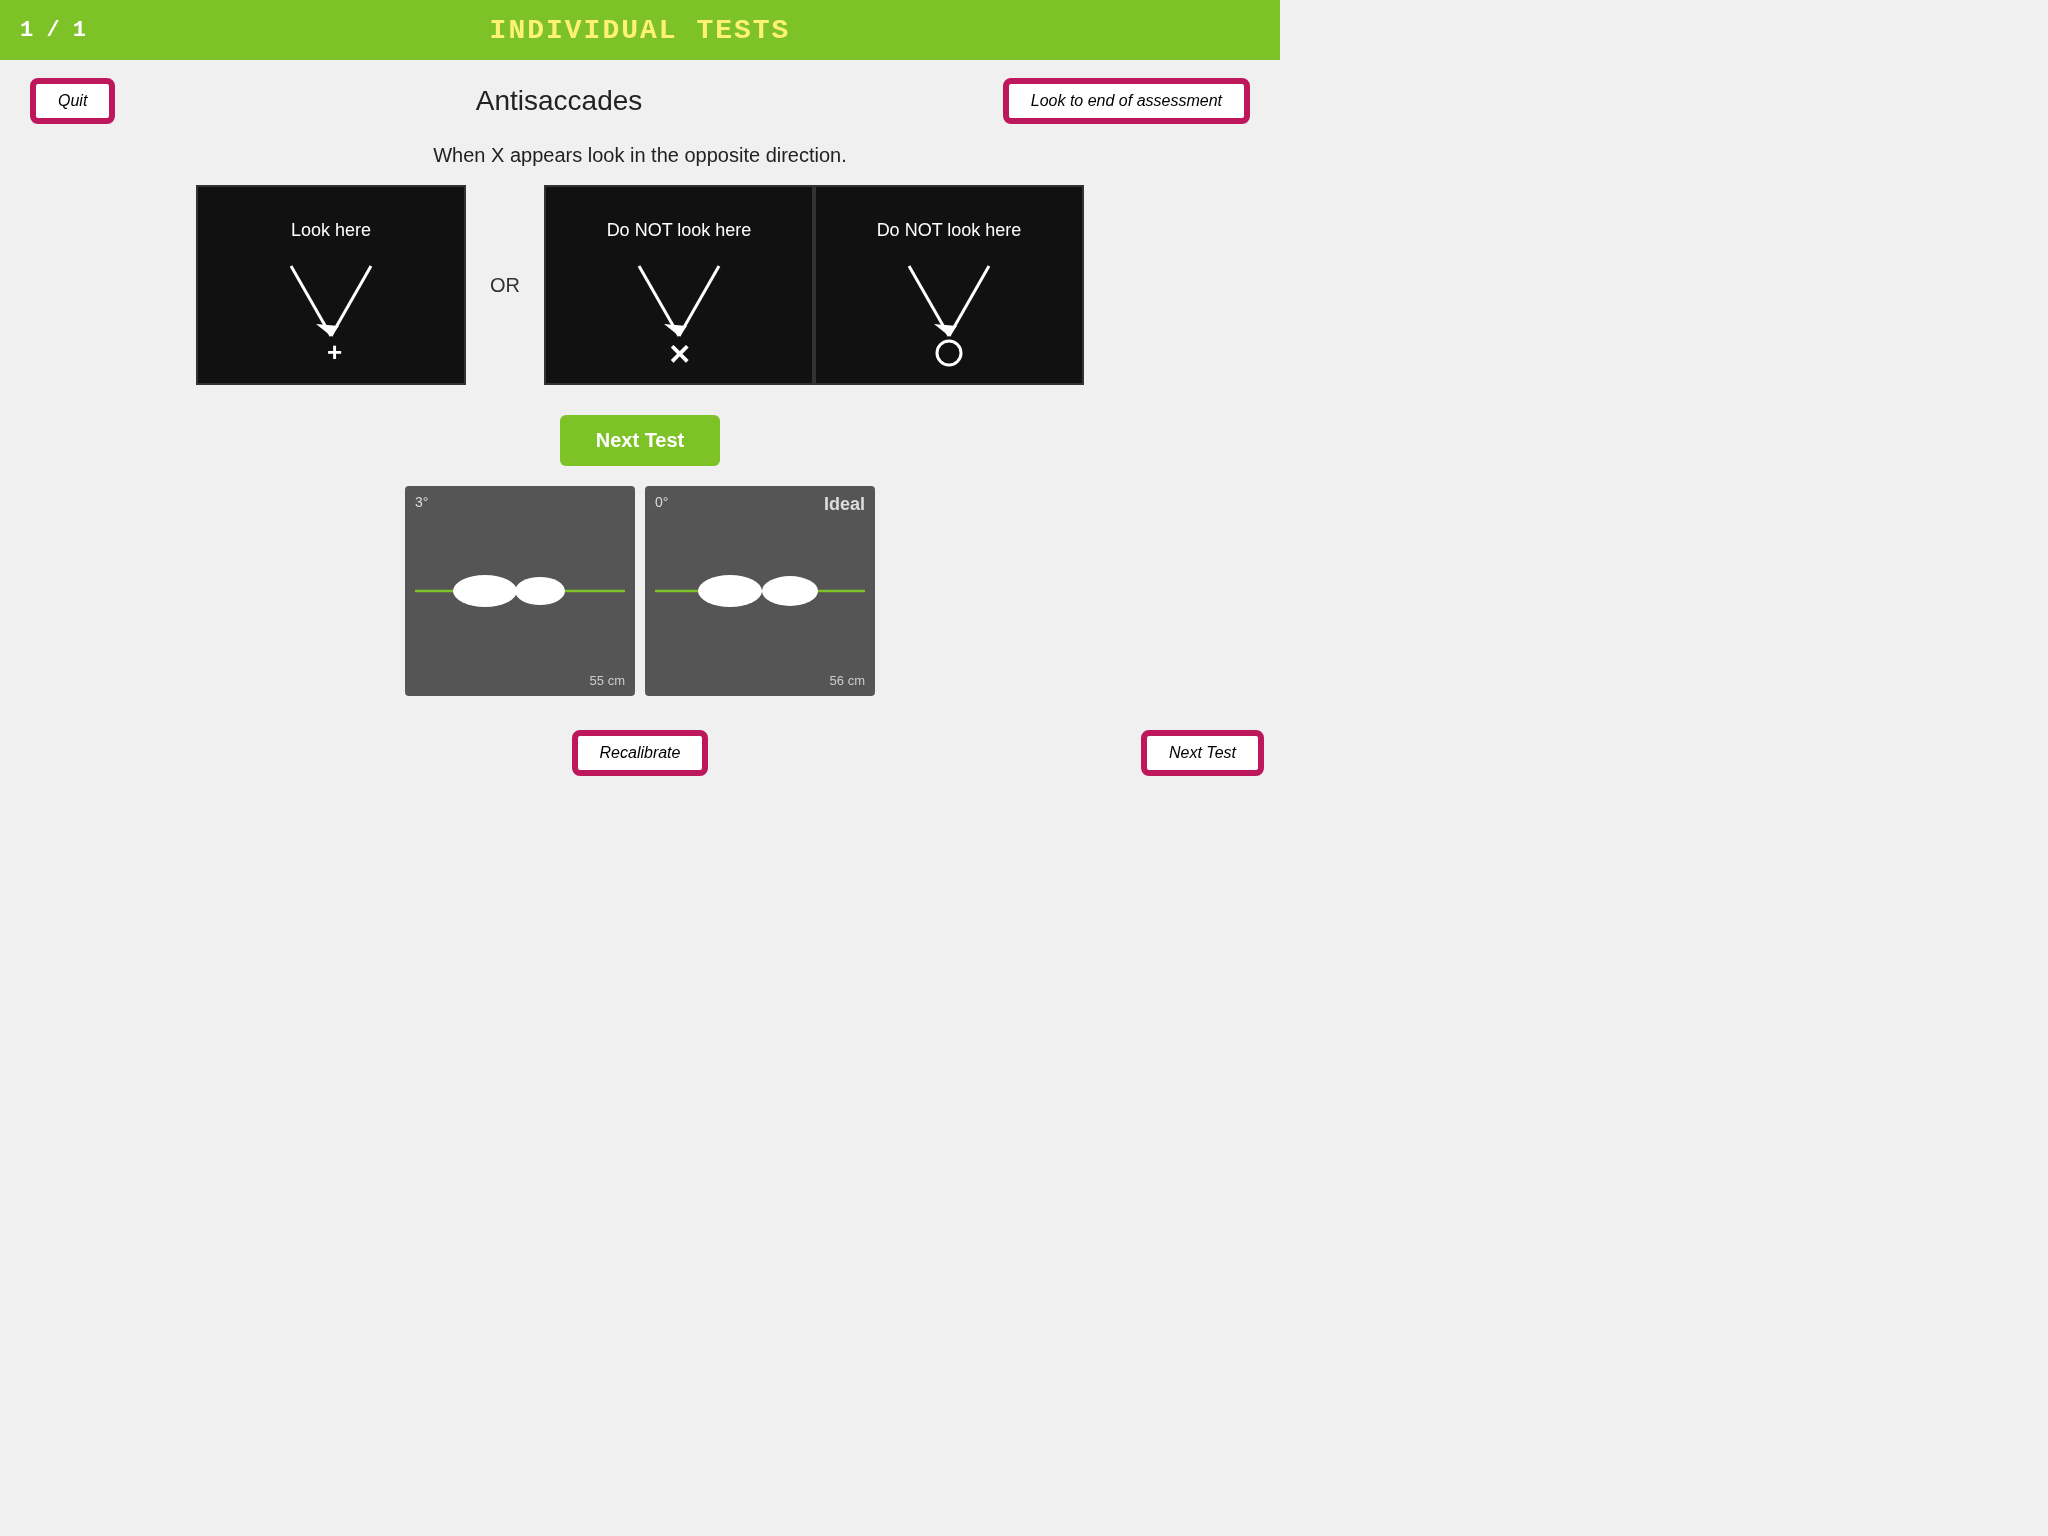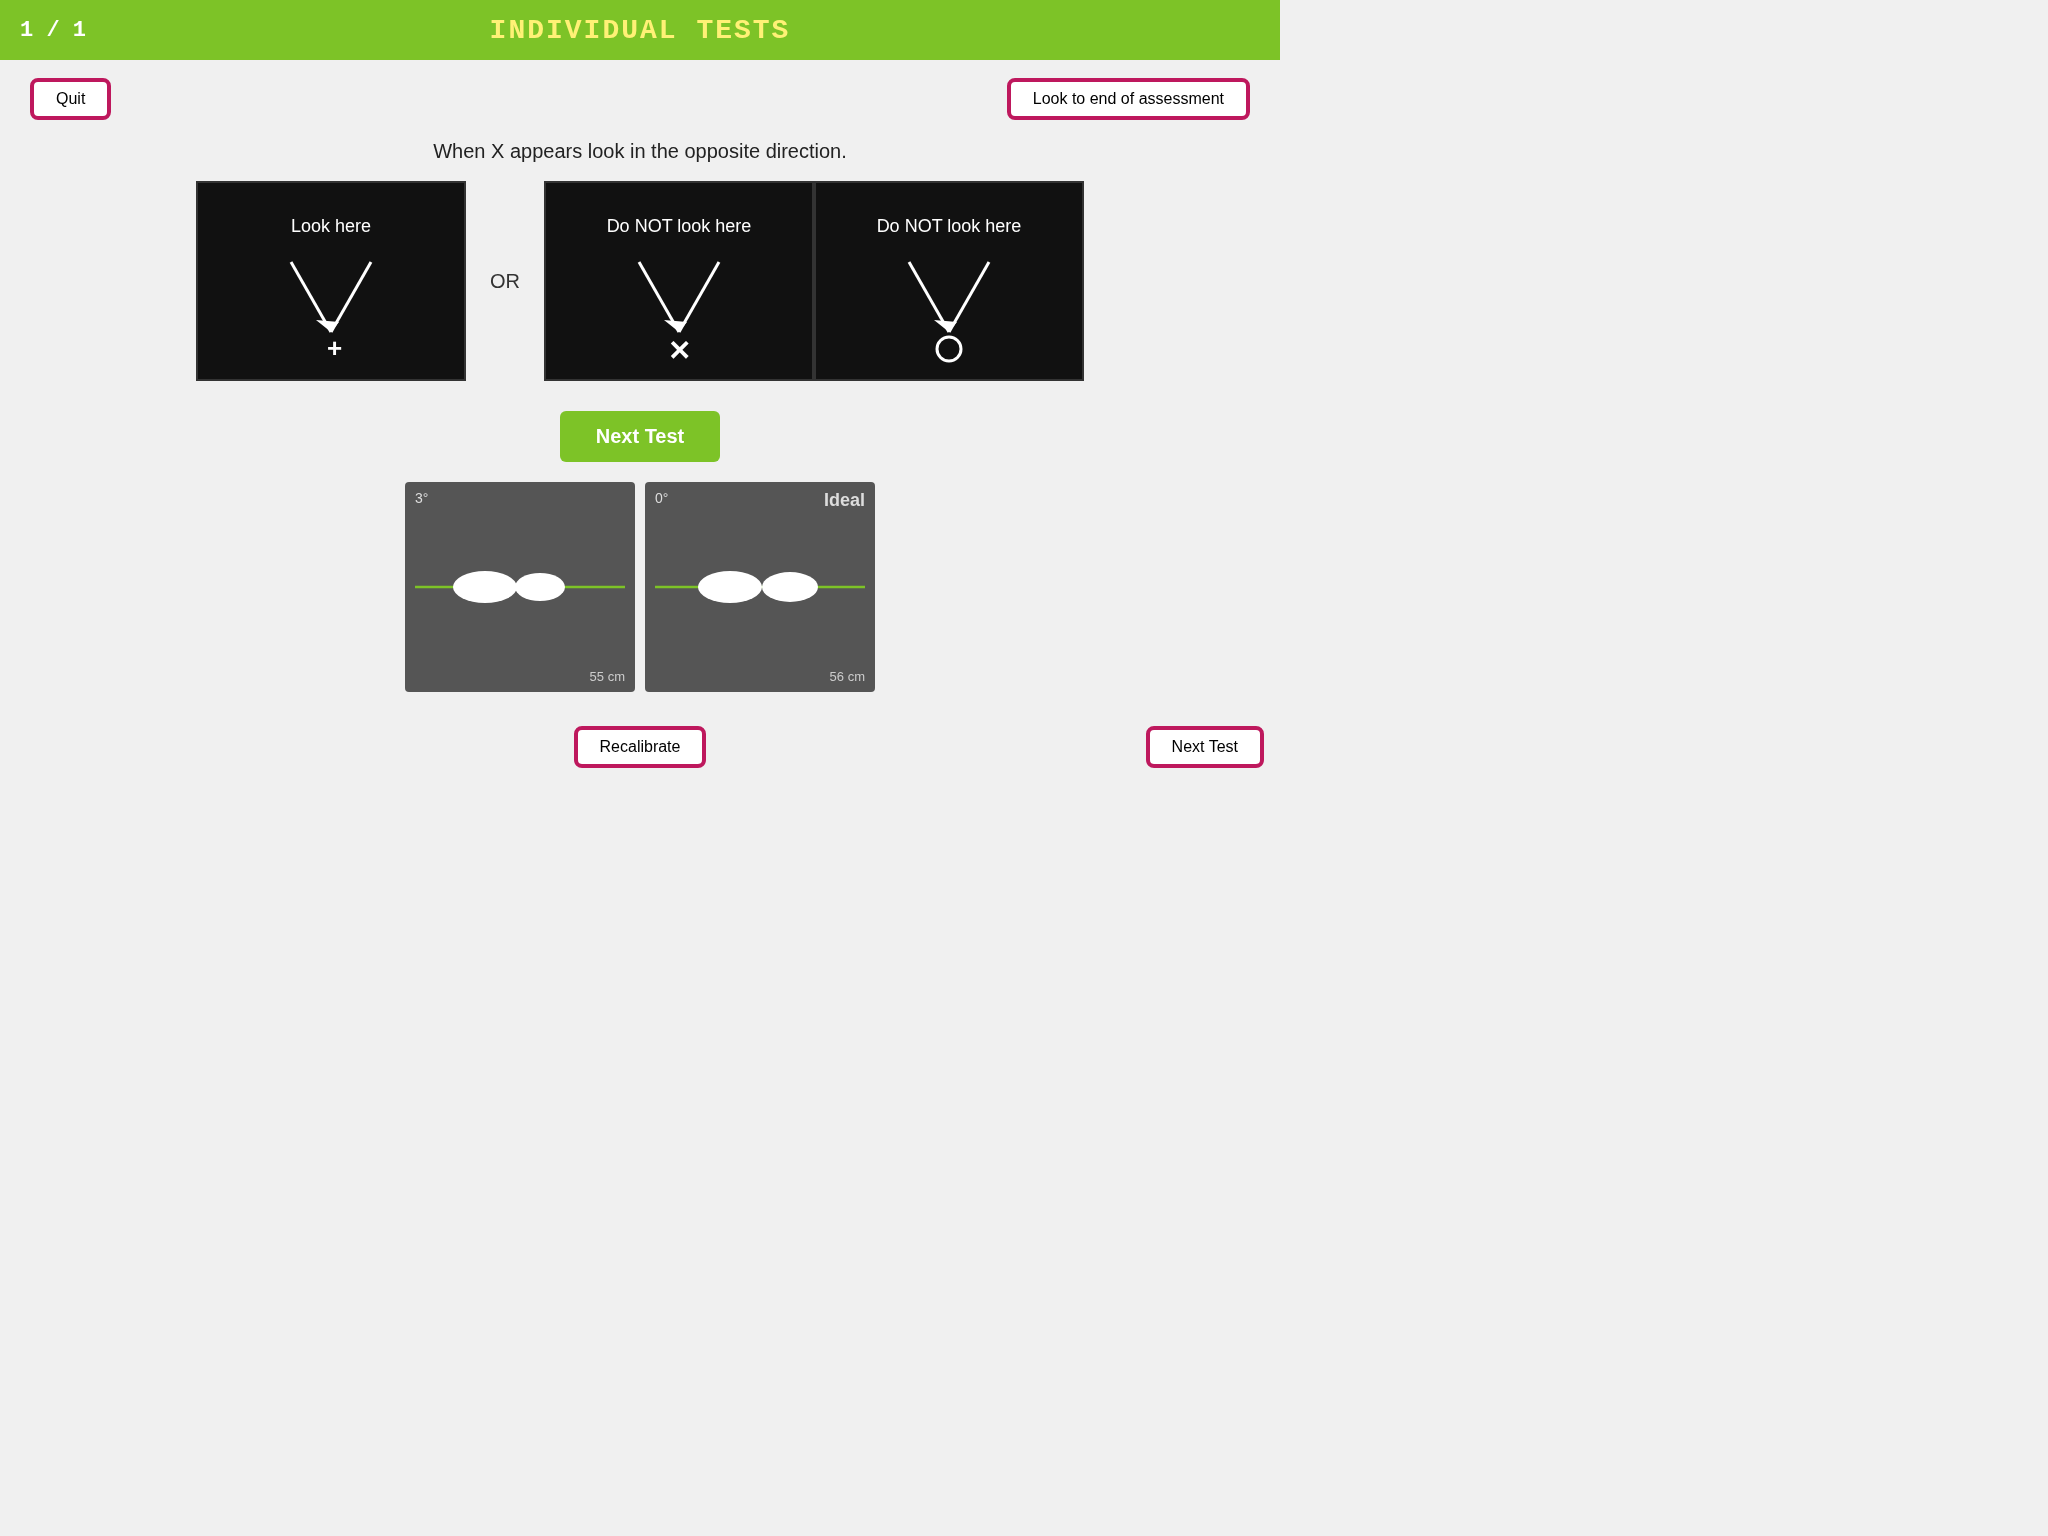--- a/index.html
+++ b/index.html
@@ -36,27 +36,28 @@
     }
 
     
     .top-controls {
       display: flex;
       align-items: center;
       justify-content: space-between;
       padding: 18px 30px 10px 30px;
     }
     .btn-outline {
-      border: 4px solid #be185d;
+      border: 6px solid #be185d;
       background: #fff;
       border-radius: 8px;
       padding: 8px 22px;
       font-size: 16px;
       cursor: pointer;
       font-family: Arial, sans-serif;
+      font-style: italic;
     }
 
     .page-subtitle {
       font-size: 28px;
       font-weight: normal;
       color: #222;
       text-align: center;
       flex: 1;
     }
 
@@ -201,20 +202,21 @@
 </head>
 <body>
 
 <div class="header-bar">
   <span class="header-counter">1 / 1</span>
   <span class="header-title">INDIVIDUAL TESTS</span>
 </div>
 
 <div class="top-controls">
   <button class="btn-outline">Quit</button>
+  <span class="page-subtitle">Antisaccades</span>
   <button class="btn-outline">Look to end of assessment</button>
 </div>
 
 <div class="instructions">
   <p>When X appears look in the opposite direction.</p>
 </div>
 
 <div class="demo-row">
 
   <div class="demo-panel">

